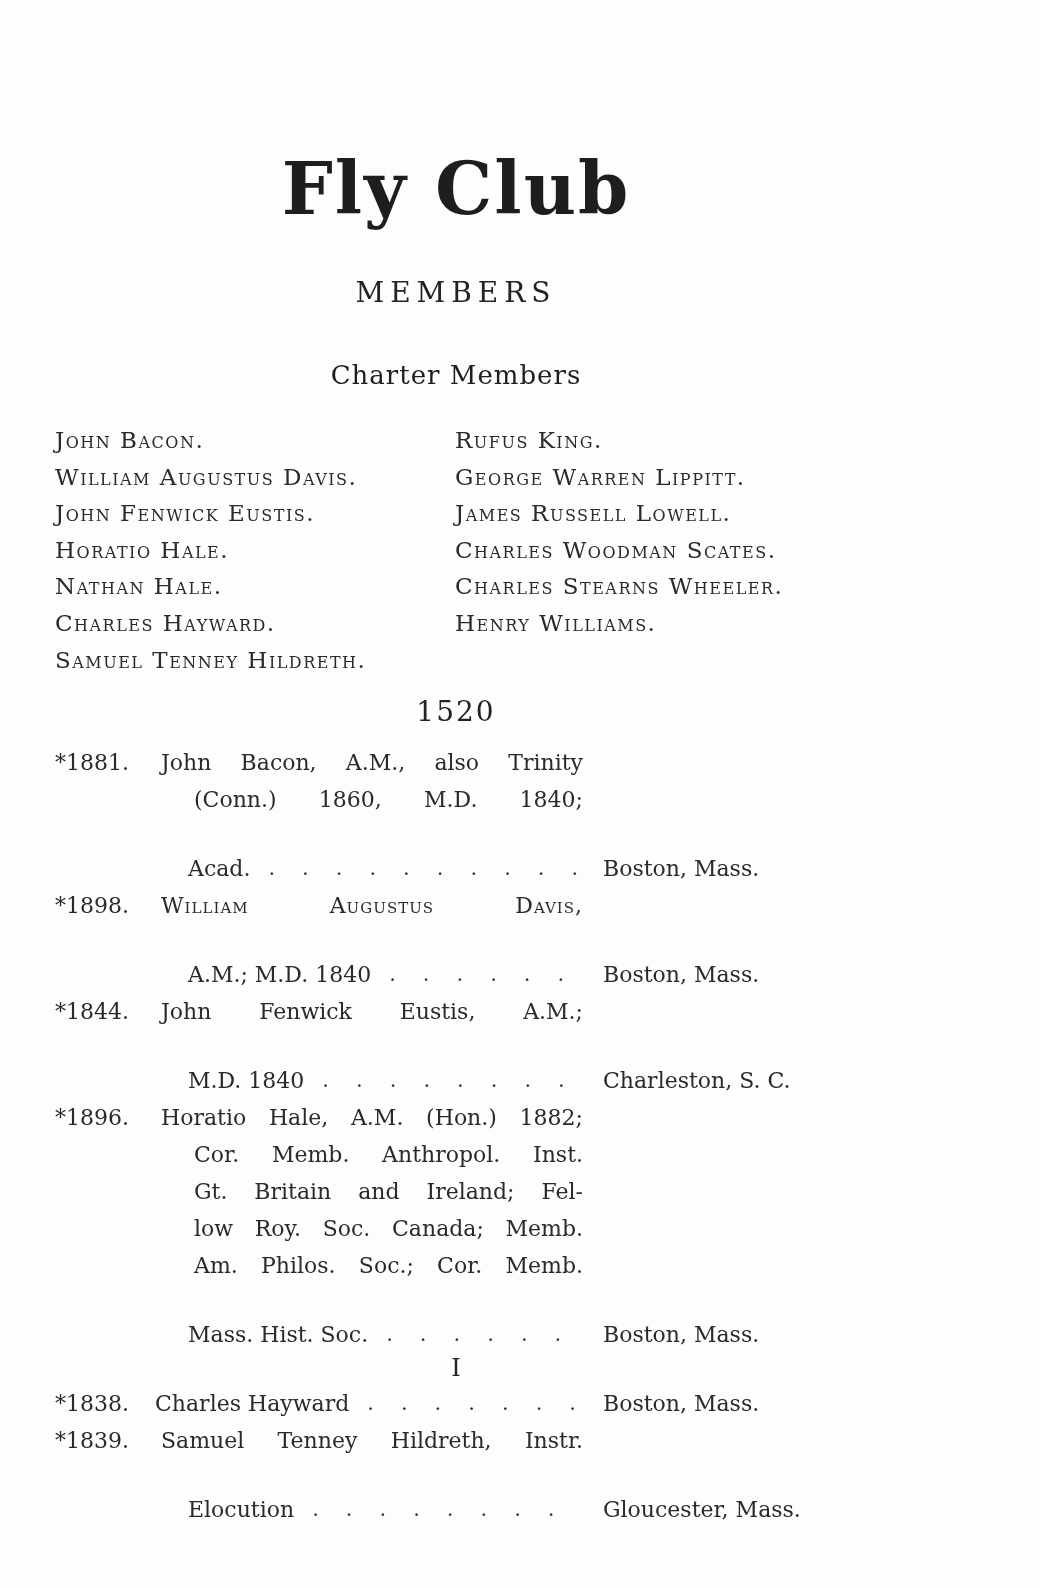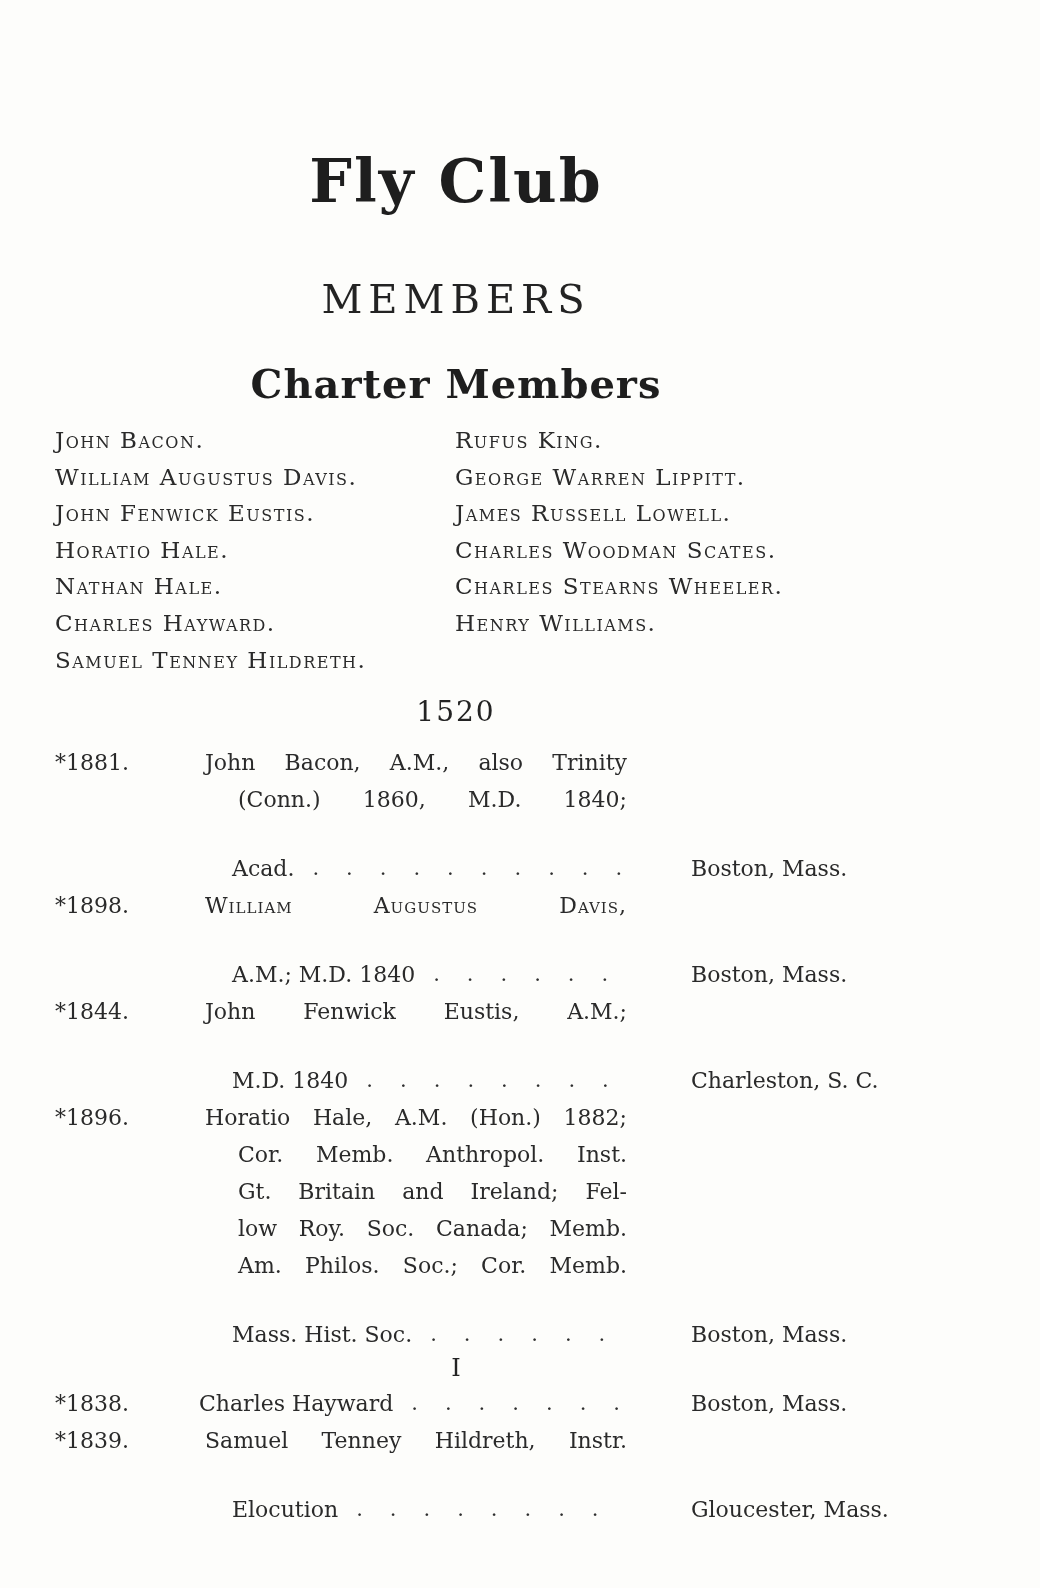--- a/index.html
+++ b/index.html
@@ -10,32 +10,32 @@
     background: #fdfdfb;
     font-family: "DejaVu Serif", "Liberation Serif", serif;
     color: #2a2a2a;
     overflow: hidden;
   }
   .content { position: absolute; left: 50px; top: 0; width: 812px; }
 
   .title {
     position: absolute; top: 146px; left: 0; width: 100%;
     text-align: center;
-    font-size: 60px; font-weight: bold; letter-spacing: 2px;
+    font-size: 72px; font-weight: bold; letter-spacing: 2px;
     color: #1e1e1e;
   }
   .subtitle {
     position: absolute; top: 276px; left: 0; width: 100%;
     text-align: center;
-    font-size: 40px; letter-spacing: 6px; color: #232323;
+    font-size: 28px; letter-spacing: 6px; color: #232323;
   }
   .charter-head {
     position: absolute; top: 360px; left: 0; width: 100%;
     text-align: center;
-    font-size: 40px; font-weight: bold; letter-spacing: 1px; color: #1e1e1e;
+    font-size: 26px; font-weight: normal; letter-spacing: 1px; color: #1e1e1e;
   }
   .charter {
     position: absolute; top: 422px; left: 0; width: 100%;
     display: grid; grid-template-columns: 400px 1fr;
   }
   .charter .name {
     display: block;
     line-height: 36.6px;
     font-variant: small-caps;
     font-size: 23px;
@@ -48,21 +48,20 @@
     text-align: center;
     font-size: 28px; letter-spacing: 2px; color: #232323;
   }
   .entries { position: absolute; top: 744px; left: 0; width: 100%; }
   .row {
     display: grid;
     grid-template-columns: 105px 428px 1fr;
     line-height: 37px;
     font-size: 22px;
     align-items: baseline;
-    gap: 44px;
   }
   .year { grid-column: 1; padding-left: 5px; white-space: nowrap; }
   .body { grid-column: 2; min-width: 0; }
   .body.justify { text-align: justify; text-align-last: justify; margin-left: 6px; }
   .body.cont { padding-left: 33px; }
   .body.sc { font-variant: small-caps; letter-spacing: 1px; }
   .lastline { display: flex; align-items: flex-start; margin-top: 32px; }
   .lastline .txt { white-space: nowrap; flex: 0 0 auto; }
   .leaders {
     flex: 1 1 auto;

